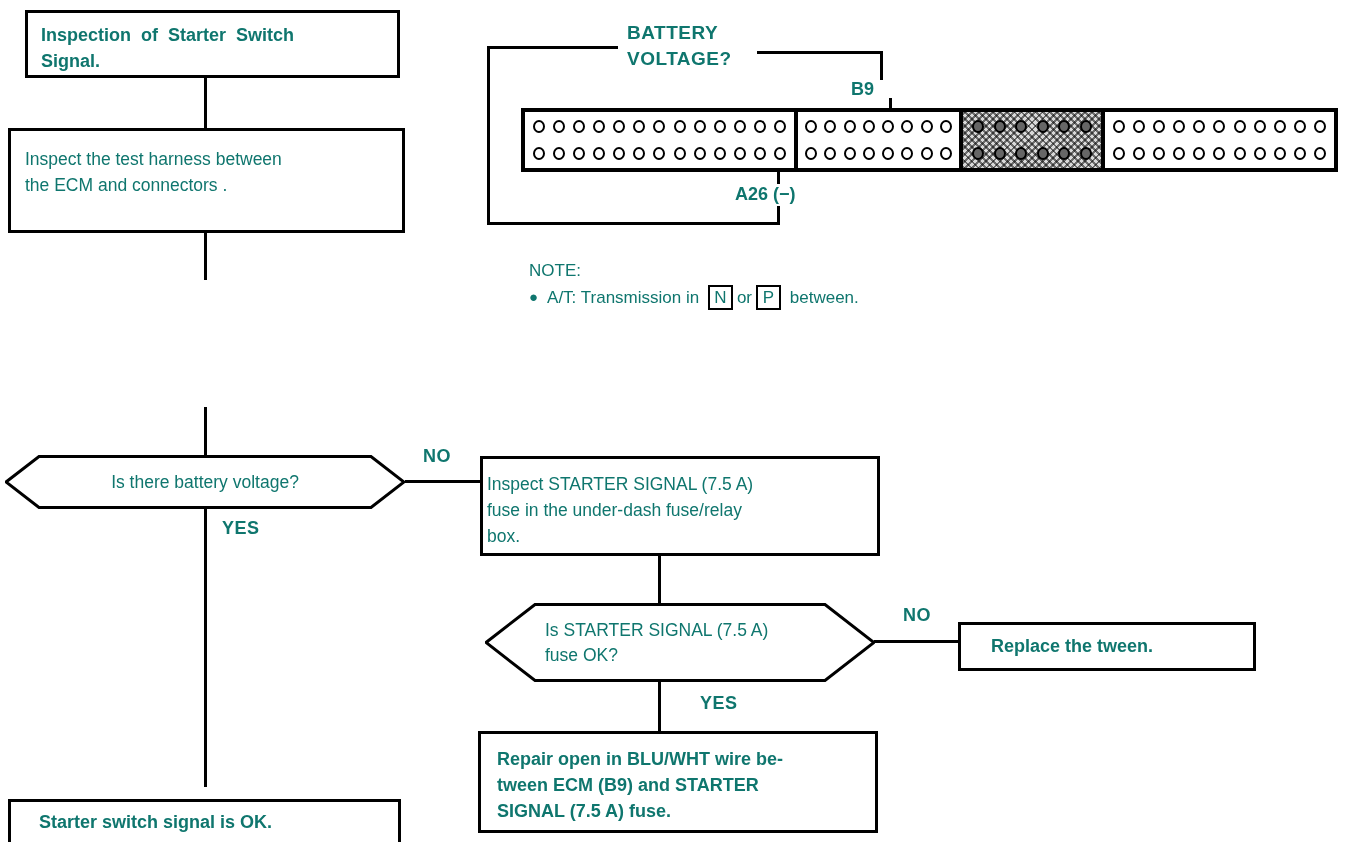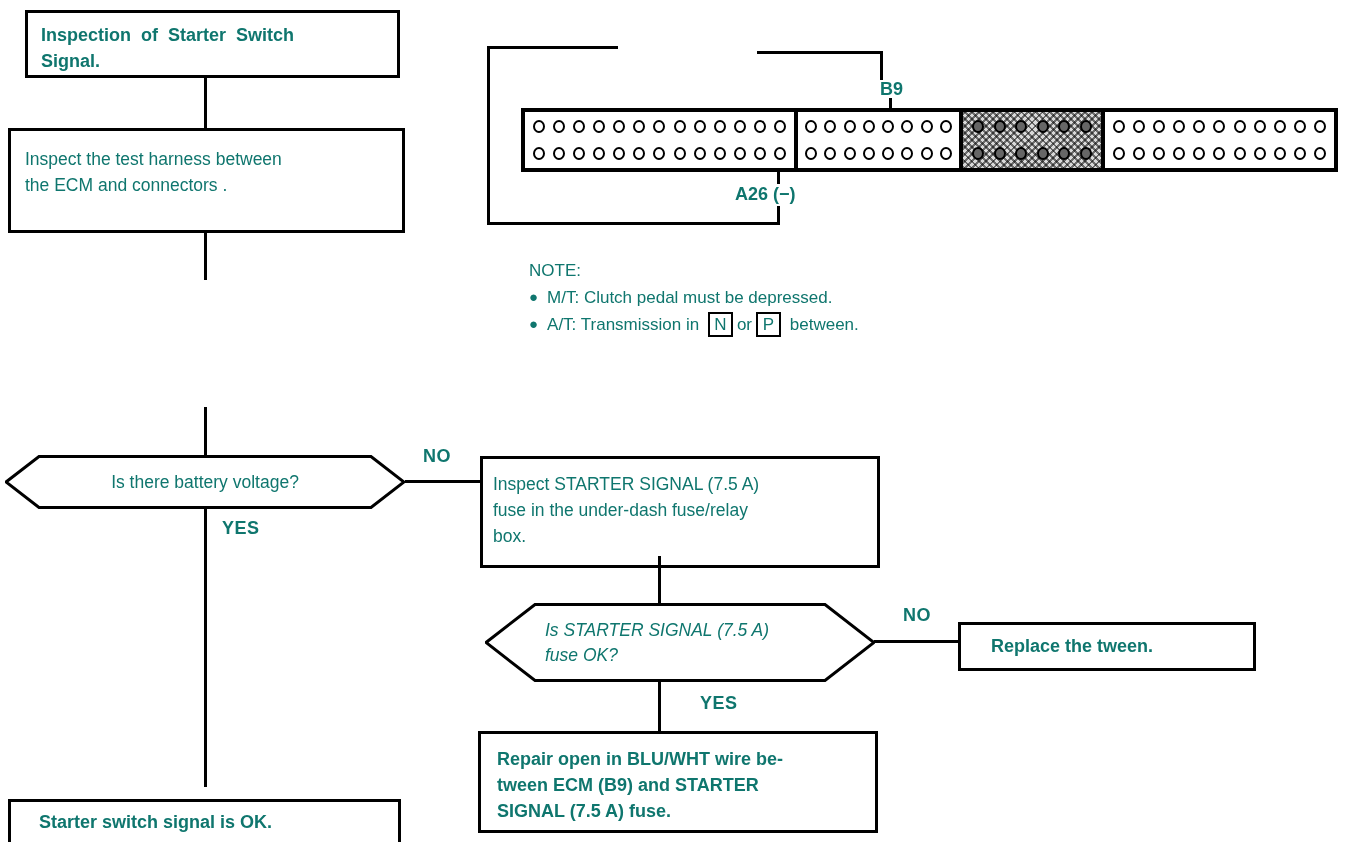--- a/index.html
+++ b/index.html
@@ -90,58 +90,60 @@
   </div>
 
   <div class="abs flow-label" style="left:423px;top:446px;">NO</div>
   <div class="abs hline" style="left:405px;top:480px;width:75px;height:3px;"></div>
 
   <div class="abs flow-label" style="left:222px;top:518px;">YES</div>
   <div class="abs vline" style="left:204px;top:509px;width:3px;height:278px;"></div>
 
   <div class="abs box bold" style="left:8px;top:787px;width:393px;height:46px;padding:0 0 0 28px;font-size:18px;display:flex;align-items:center;margin-top:12px;">Starter switch signal is OK.</div>
 
-  <div class="abs box" style="left:480px;top:456px;width:400px;height:112px;padding:12px 10px;line-height:26px;">Inspect STARTER SIGNAL (7.5 A)
+  <div class="abs box" style="left:480px;top:456px;width:400px;height:100px;padding:12px 4px;line-height:26px;">Inspect STARTER SIGNAL (7.5 A)
 fuse in the under-dash fuse/relay
 box.</div>
 
   <div class="abs vline" style="left:658px;top:556px;width:3px;height:47px;"></div>
 
   <div class="abs" style="left:485px;top:603px;width:390px;height:79px;">
     <svg width="390" height="79">
       <polygon points="1,39.5 50,1.5 340,1.5 389,39.5 340,77.5 50,77.5" fill="#ffffff" stroke="#000000" stroke-width="3"></polygon>
     </svg>
-    <div class="hex-text" style="padding-left:60px;font-style:italic;">Is STARTER SIGNAL (7.5 A)
+    <div class="hex-text" style="padding-left:60px;">Is STARTER SIGNAL (7.5 A)
 fuse OK?</div>
   </div>
 
   <div class="abs flow-label" style="left:903px;top:605px;">NO</div>
   <div class="abs hline" style="left:874px;top:640px;width:84px;height:3px;"></div>
 
   <div class="abs flow-label" style="left:700px;top:693px;">YES</div>
   <div class="abs vline" style="left:658px;top:682px;width:3px;height:49px;"></div>
 
   <div class="abs box bold" style="left:958px;top:622px;width:298px;height:49px;padding:0 0 0 30px;font-size:18px;display:flex;align-items:center;">Replace the tween.</div>
 
   <div class="abs box bold" style="left:478px;top:731px;width:400px;height:102px;padding:12px 16px;font-size:18px;line-height:26px;">Repair open in BLU/WHT wire be-
 tween ECM (B9) and STARTER
 SIGNAL (7.5 A) fuse.</div>
 
+  <div class="abs meas-label" style="left:627px;top:20px;">BATTERY
+VOLTAGE?</div>
 
   <div class="abs hline" style="left:487px;top:46px;width:131px;height:3px;"></div>
   <div class="abs vline" style="left:487px;top:46px;width:3px;height:179px;"></div>
   <div class="abs hline" style="left:487px;top:222px;width:293px;height:3px;"></div>
   <div class="abs vline" style="left:777px;top:206px;width:3px;height:19px;"></div>
   <div class="abs vline" style="left:777px;top:160px;width:3px;height:25px;"></div>
 
   <div class="abs hline" style="left:757px;top:51px;width:126px;height:3px;"></div>
   <div class="abs vline" style="left:880px;top:51px;width:3px;height:29px;"></div>
   <div class="abs vline" style="left:889px;top:98px;width:3px;height:30px;"></div>
 
-  <div class="abs pin-label" style="left:880px;top:79px;">B9</div>
+  <div class="abs pin-label" style="left:851px;top:79px;">B9</div>
   <div class="abs pin-label" style="left:733px;top:184px;background:#fff;padding:0 2px;">A26 (−)</div>
 
   <div class="abs conn-row" style="left:521px;top:108px;">
     <div class="conn-block conn-a">
         <div class="pin-row">
           <div class="pin"></div>
           <div class="pin"></div>
           <div class="pin"></div>
           <div class="pin"></div>
           <div class="pin"></div>
@@ -235,23 +237,20 @@
           <div class="pin"></div>
           <div class="pin"></div>
           <div class="pin"></div>
           <div class="pin"></div>
         </div>
       </div>
   </div>
 
   <div class="abs note" style="left:485px;top:258px;margin-left:44px;">
     <div>NOTE:</div>
-    <div>
-      <span class="note-bullet">●</span><span>M/T: Clutch pedal must be depressed.</span>
-    </div>
     <div>
       <span class="note-bullet">●</span><span>A/T: Transmission in</span>
       <span class="kbox">N</span><span>or</span><span class="kbox">P</span>
       <span>between.</span>
     </div>
   </div>
 
 </div>
 
 </body></html>

